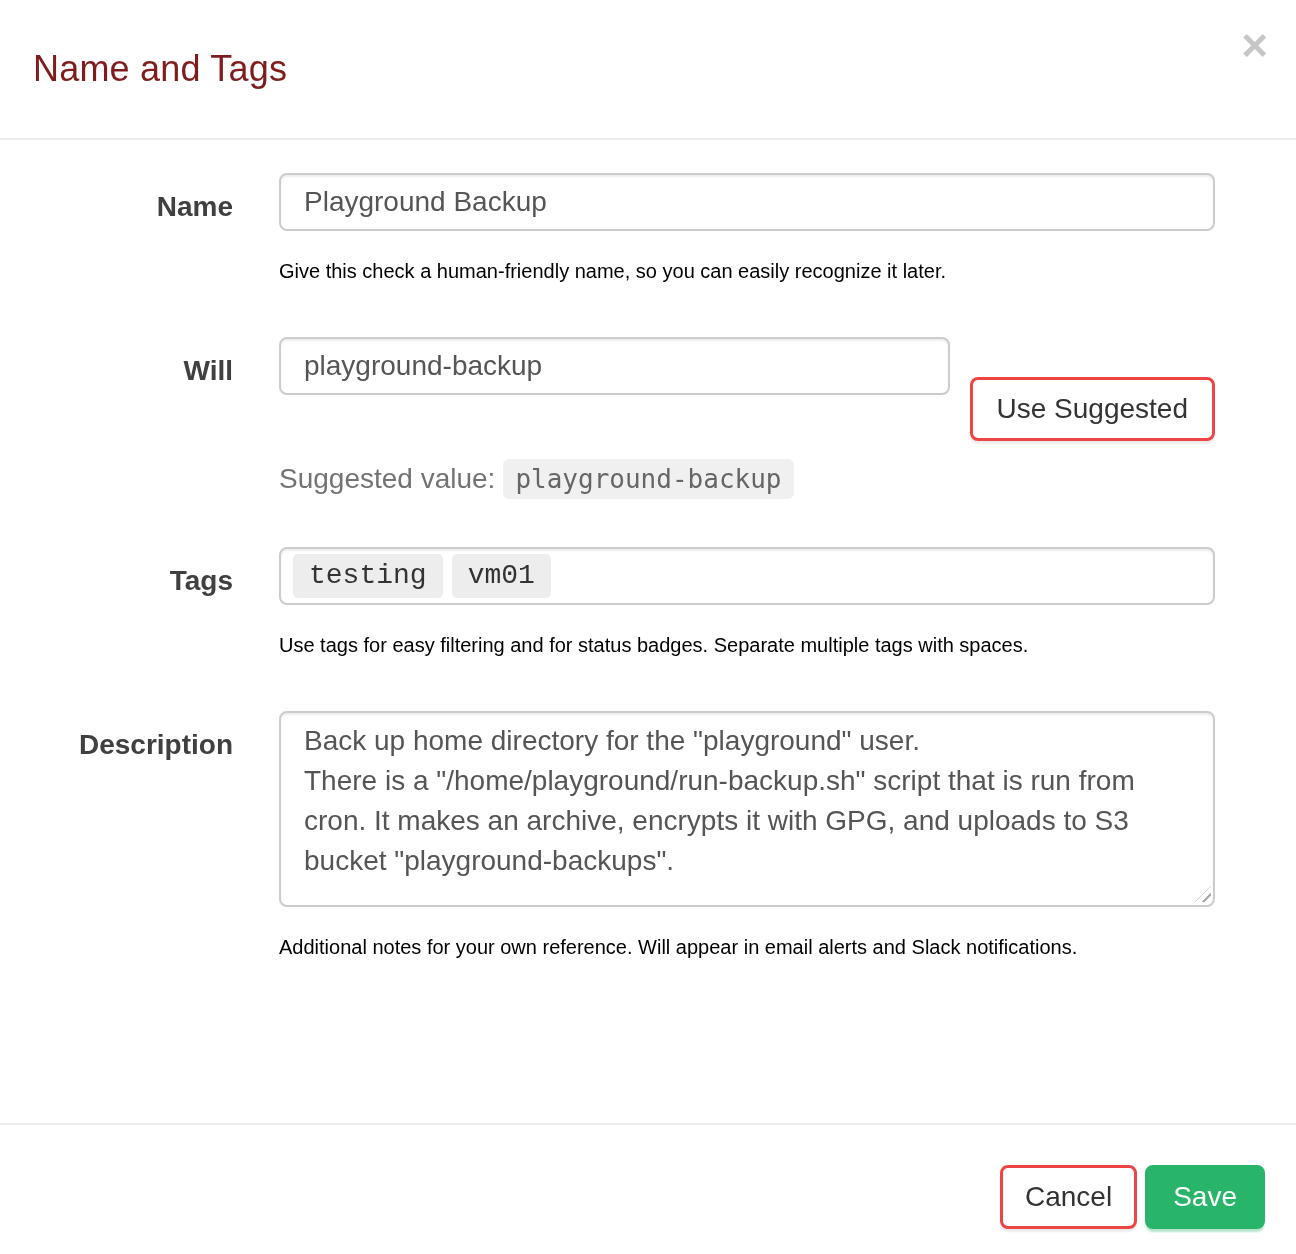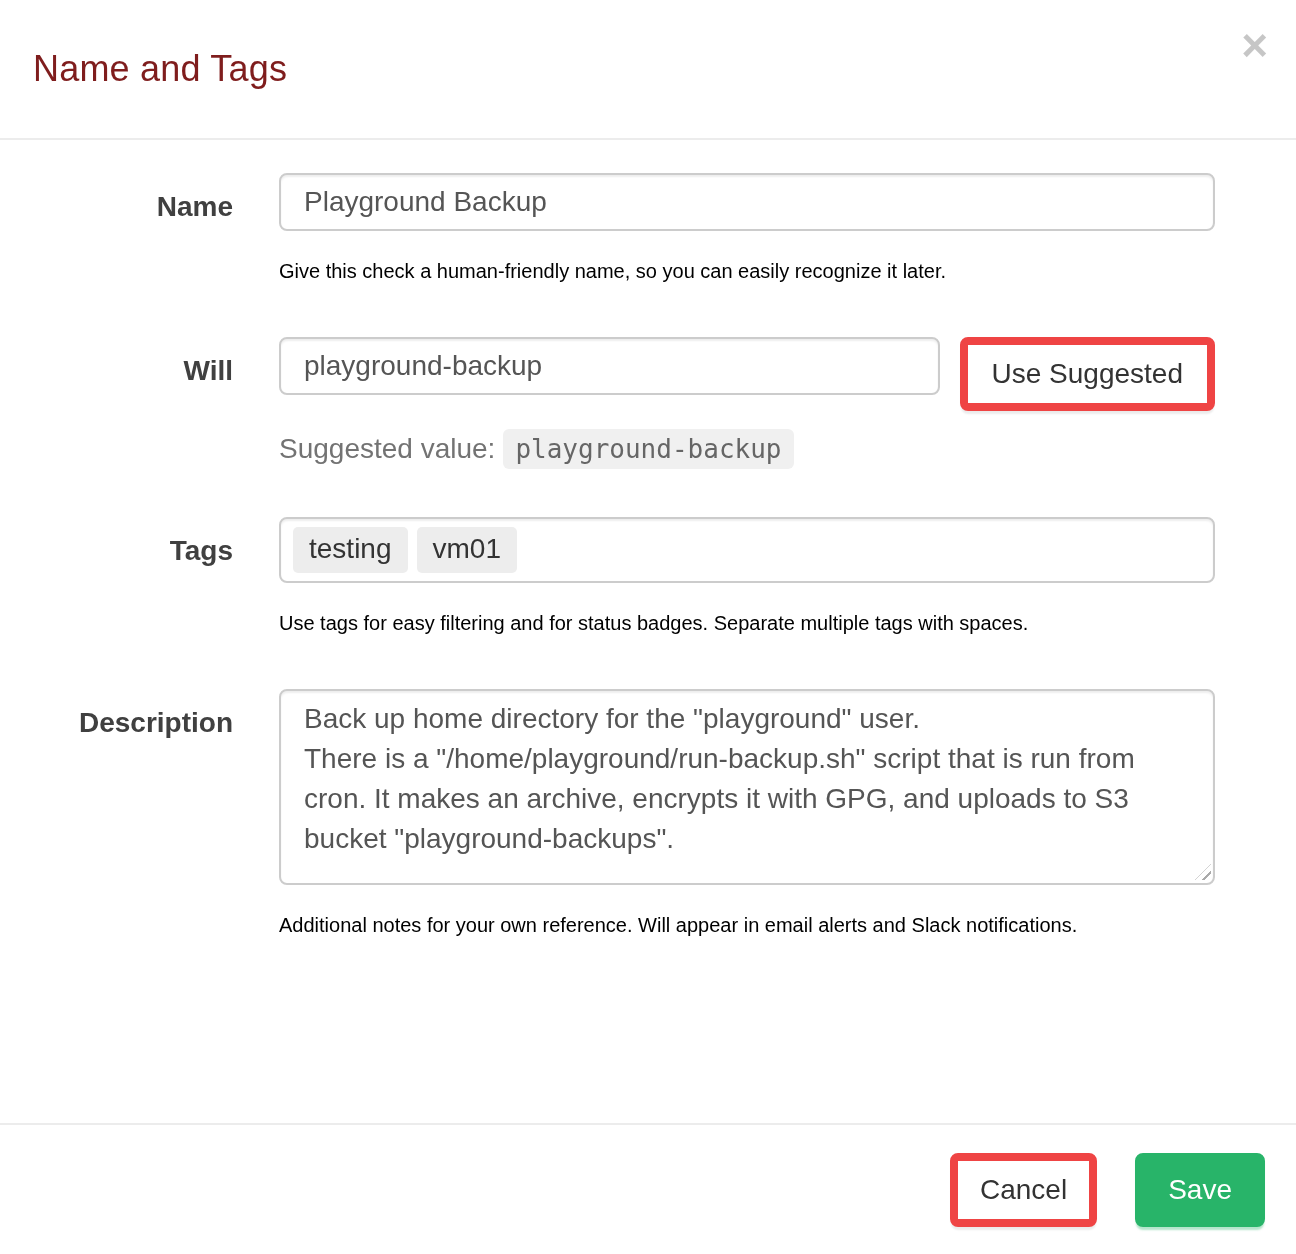--- a/index.html
+++ b/index.html
@@ -58,38 +58,39 @@
   .help-block { margin-top: 20px; font-size: 20px; line-height: 40px; color: #000000; }
 
   
   .slug-row { display: flex; gap: 20px; }
   .slug-row .text-input { flex: 1 1 auto; }
   .btn {
     font-family: "Liberation Sans", sans-serif;
     font-size: 28px; line-height: 34px;
     padding: 12px 24px;
     border-radius: 8px;
-    border: 8px solid #ef4444;
+    border: 3px solid #ef4444;
     background: #fff; color: #333;
     cursor: pointer;
     box-shadow: 0 4px 2px -1px rgba(0,0,0,0.08);
     white-space: nowrap;
+    margin-top: 40px;
   }
   .suggested-line { margin-top: 16px; font-size: 28px; line-height: 44px; color: #737373; }
   .code-chip {
     font-family: "DejaVu Sans Mono", monospace;
     font-size: 26px; color: #666;
     background: #f0f0f0;
     padding: 5px 12px;
     border-radius: 6px;
     margin-left: 8px;
   }
 
   
-  .tags-box { height: 66px; padding: 8px 12px; display: flex; gap: 9px; cursor: text; }
+  .tags-box { height: 58px; padding: 8px 12px; display: flex; align-items: center; gap: 9px; cursor: text; font-family: Liberation Mono, monospace; }
   .tag-chip {
     background: #ededed; color: #333;
     font-size: 28px; line-height: 38px;
     padding: 3px 16px; border-radius: 5px;
     white-space: nowrap;
   }
   .tags-ghost-input { flex: 1 1 auto; border: none; outline: none; font-size: 28px; background: transparent; min-width: 40px; }
 
   
   .textarea-wrap { position: relative; }
@@ -103,22 +104,22 @@
     width: 16px; height: 16px;
     background: repeating-linear-gradient(135deg, transparent 0 4px, #aaa 4px 6px);
     clip-path: polygon(100% 0, 100% 100%, 0 100%);
     cursor: nwse-resize;
   }
 
   
   .modal-footer {
     flex: 0 0 131px; height: 131px;
     border-top: 2px solid #ececec;
-    display: flex; align-items: center; justify-content: flex-end;
-    gap: 38px; padding: 0 31px;
+    display: flex; align-items: flex-start; justify-content: flex-end;
+    gap: 8px; padding: 0 31px;
   }
   .btn-cancel { padding: 12px 22px; }
   .btn-save {
     background: #28b469; border-color: #28b469; color: #fff;
     padding: 12px 25px;
     box-shadow: 0 4px 2px -1px rgba(40,180,105,0.35);
   }
 </style>
 </head>
 <body>

